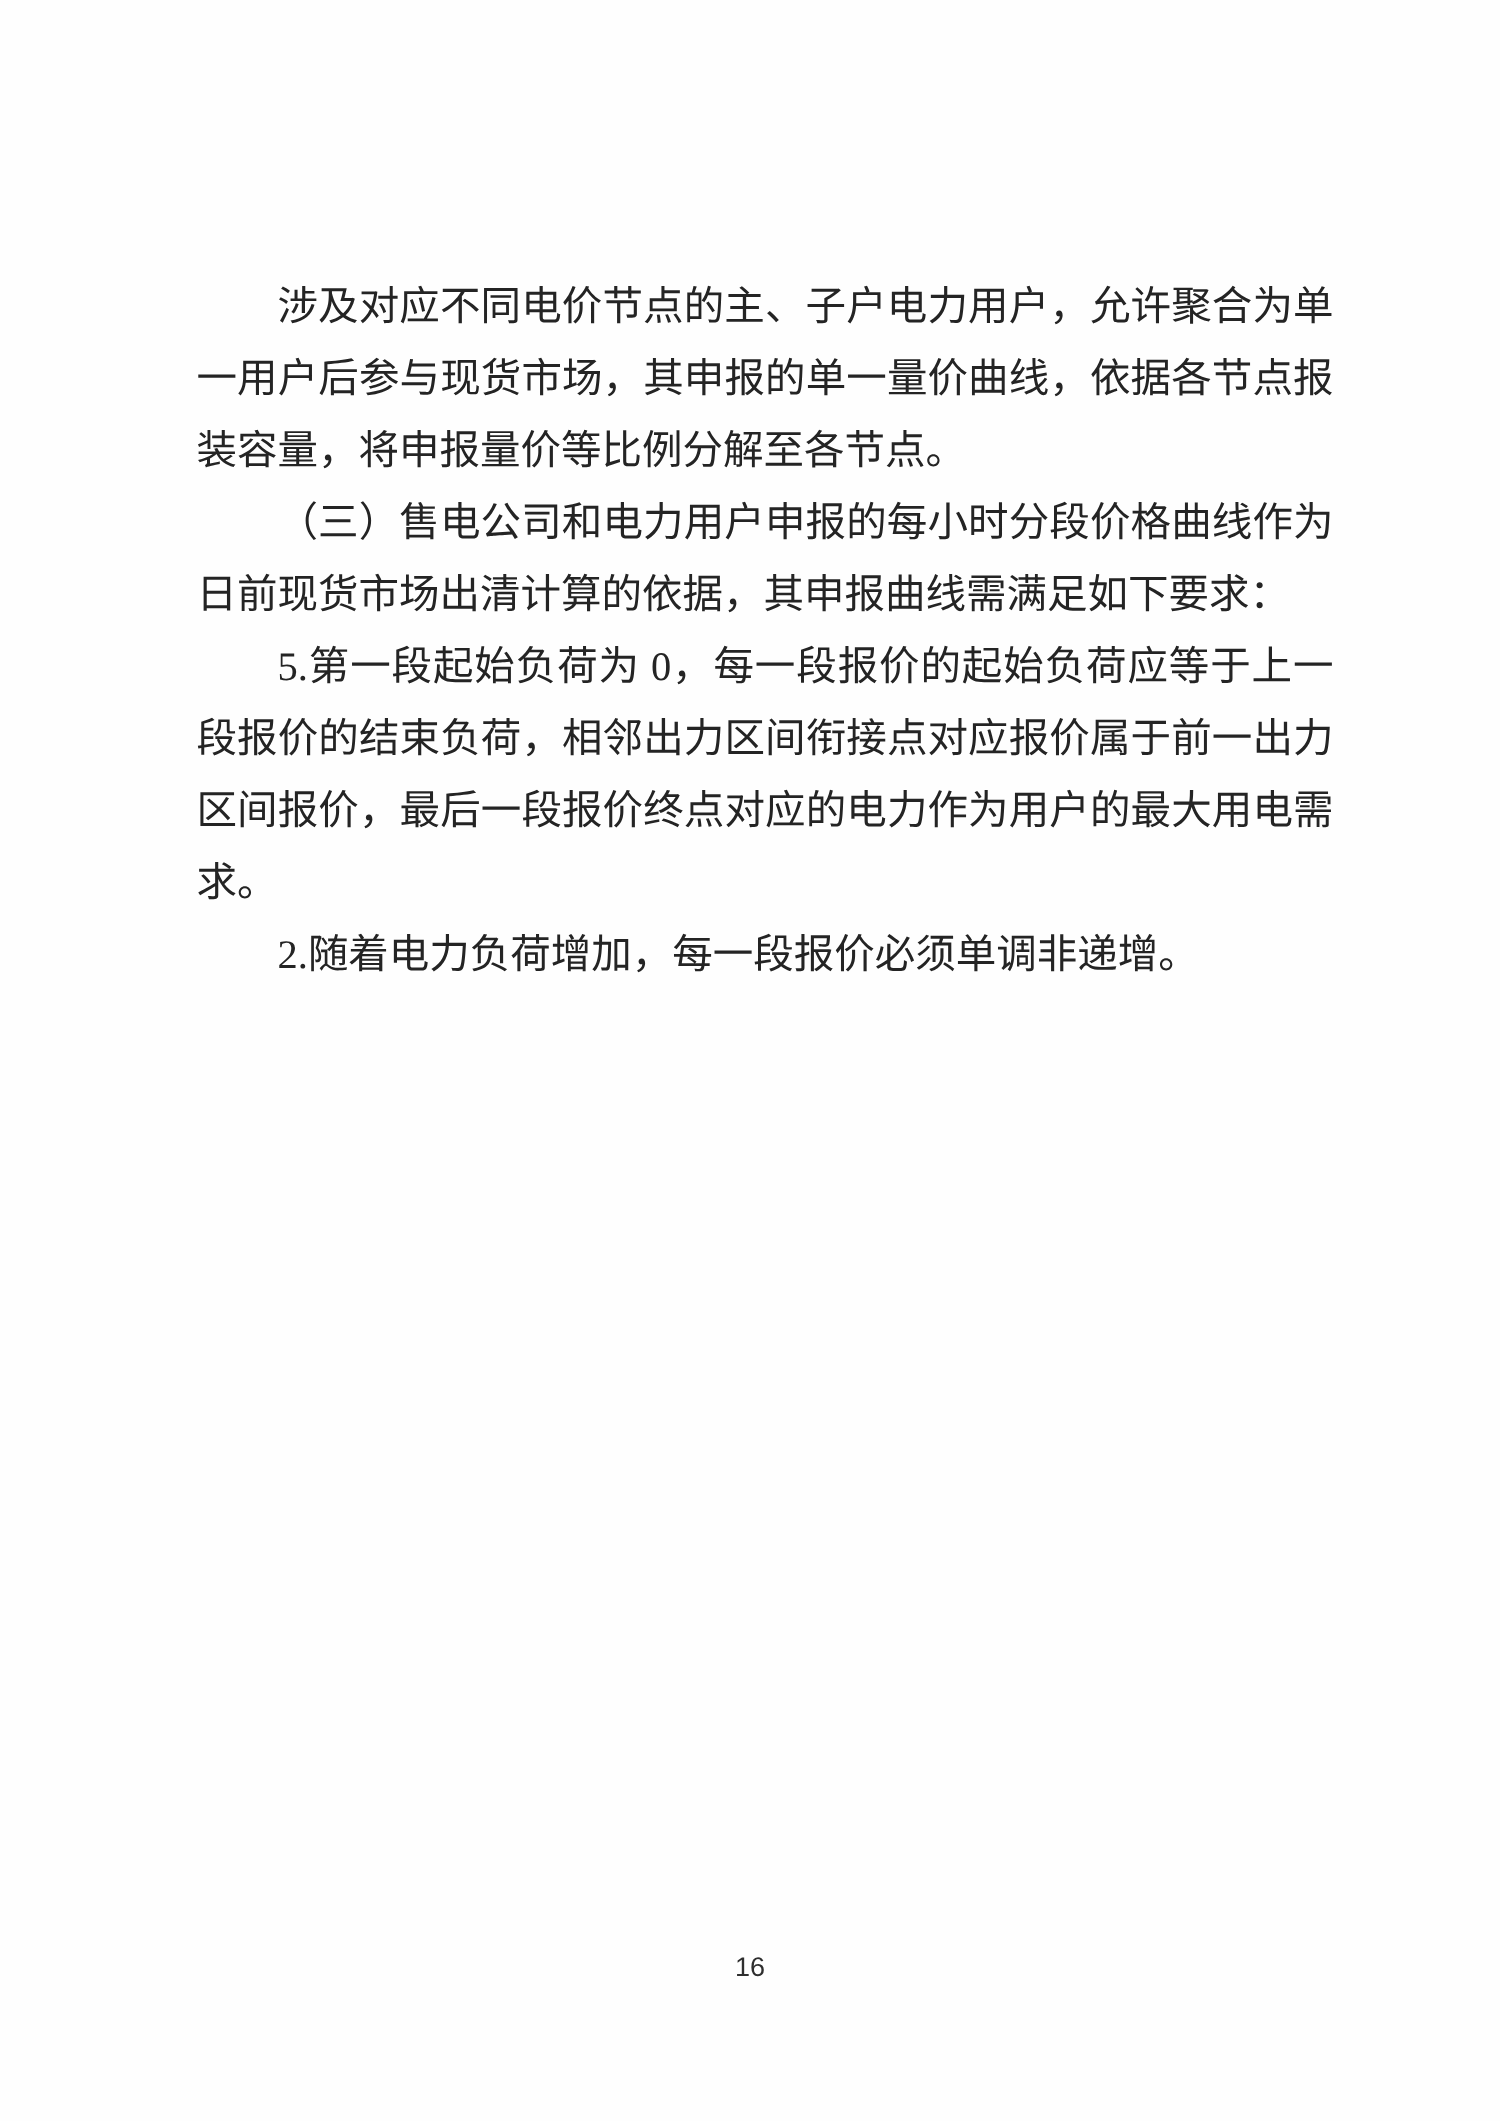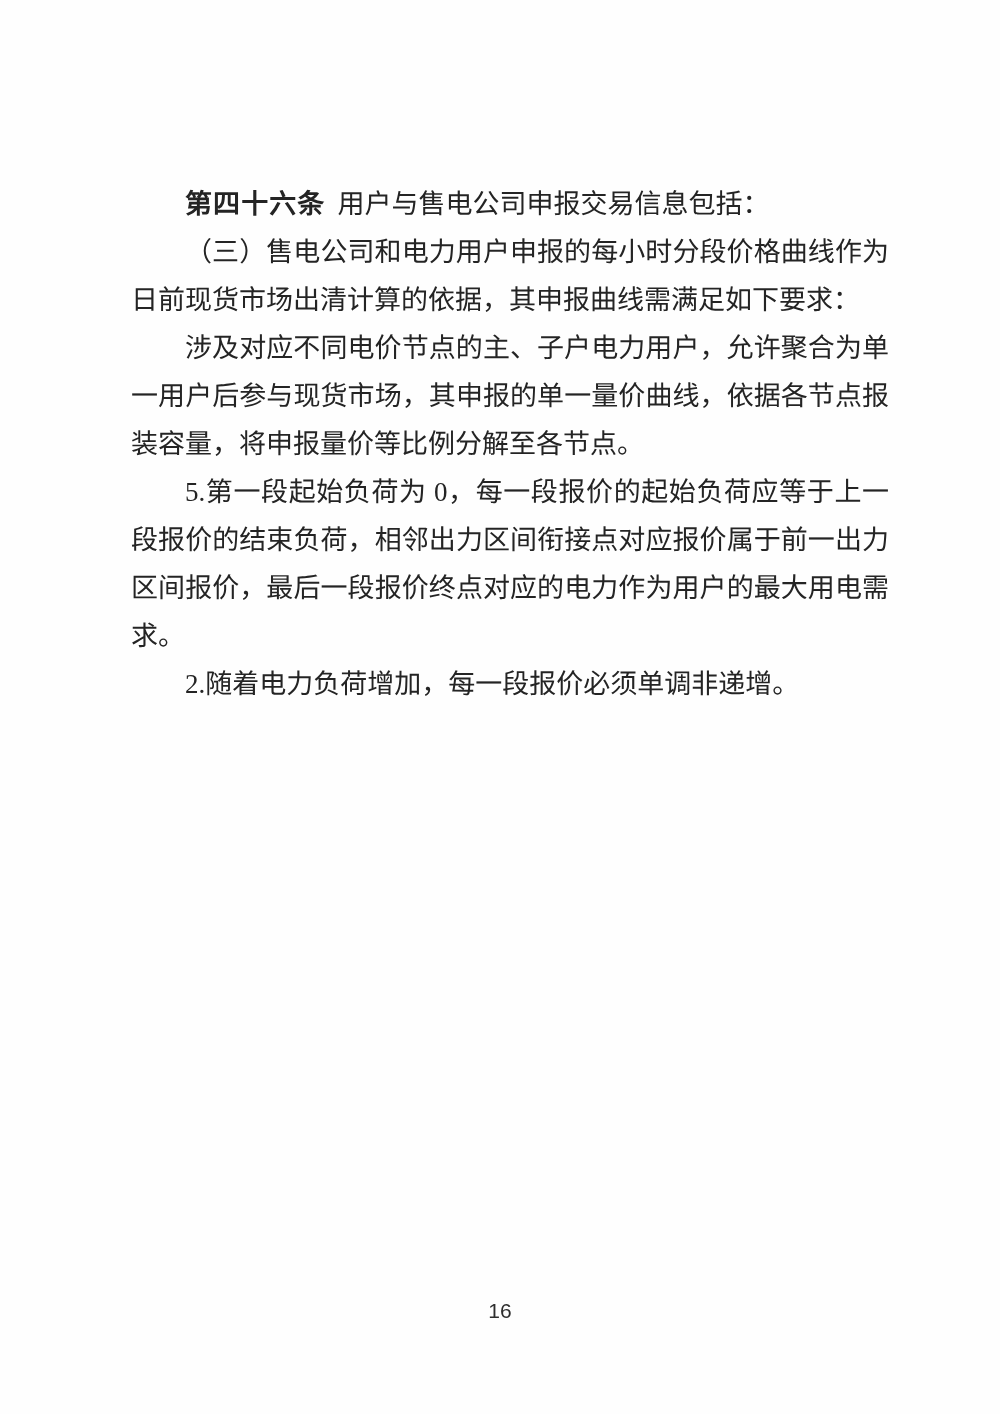--- a/index.html
+++ b/index.html
@@ -43,42 +43,39 @@
   .article-heading .article-title {
     padding-left: 0.45em;
   }
 
   .page-footer {
     position: absolute;
     top: 1296px;
     left: 0;
     width: 100%;
     text-align: center;
-    font-size: 21px;
+    font-size: 18px;
     line-height: 30px;
     color: #2e2e2e;
     font-family: "Liberation Sans", "DejaVu Sans", sans-serif;
   }
 </style>
 </head>
 <body>
 
 <div class="page">
 
   <div class="doc-body">
 
-    <p class="article-heading">
-      <span class="article-no">第四十六条</span><span class="article-title">用户与售电公司申报交易信息包括：</span>
-    </p>
 
 
 
+    <p>涉及对应不同电价节点的主、子户电力用户，允许聚合为单一用户后参与现货市场，其申报的单一量价曲线，依据各节点报装容量，将申报量价等比例分解至各节点。</p>
+
     <p>（三）售电公司和电力用户申报的每小时分段价格曲线作为日前现货市场出清计算的依据，其申报曲线需满足如下要求：</p>
-
-    <p>涉及对应不同电价节点的主、子户电力用户，允许聚合为单一用户后参与现货市场，其申报的单一量价曲线，依据各节点报装容量，将申报量价等比例分解至各节点。</p>
 
     <p>5.第一段起始负荷为 0，每一段报价的起始负荷应等于上一段报价的结束负荷，相邻出力区间衔接点对应报价属于前一出力区间报价，最后一段报价终点对应的电力作为用户的最大用电需求。</p>
 
     <p>2.随着电力负荷增加，每一段报价必须单调非递增。</p>
 
   </div>
 
   <div class="page-footer">
     <span>16</span>
   </div>

